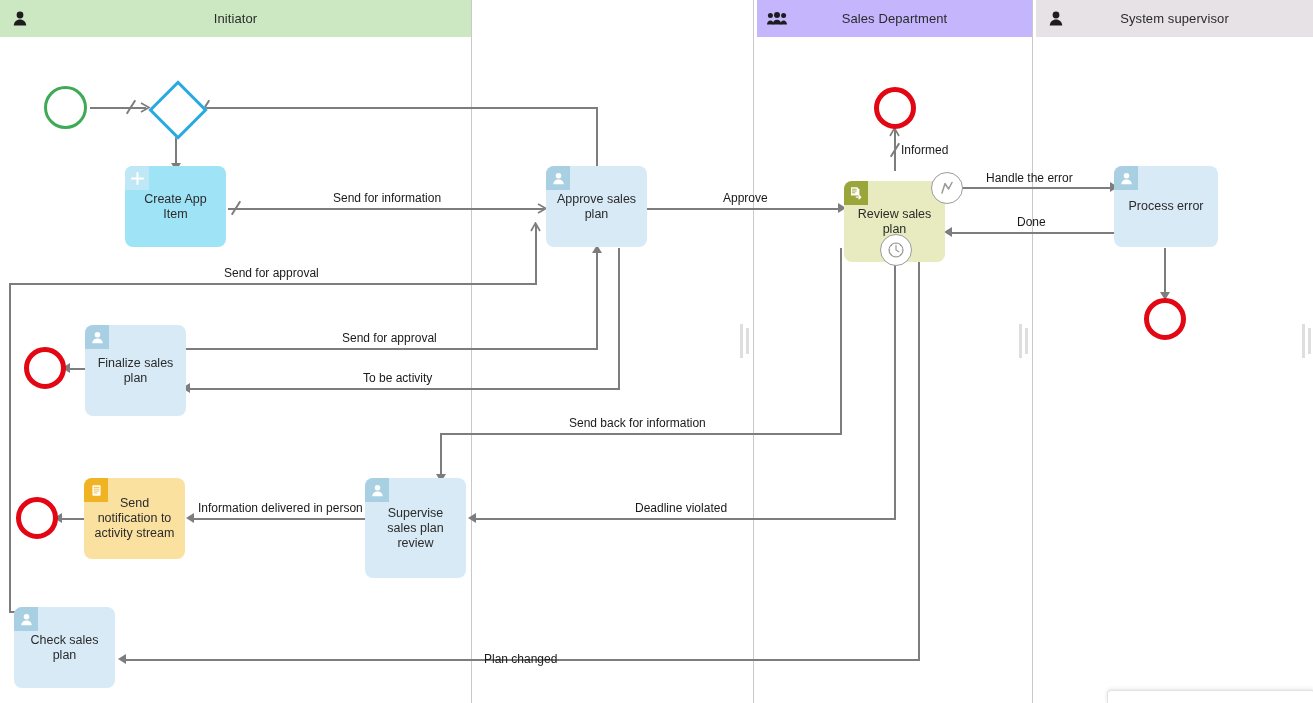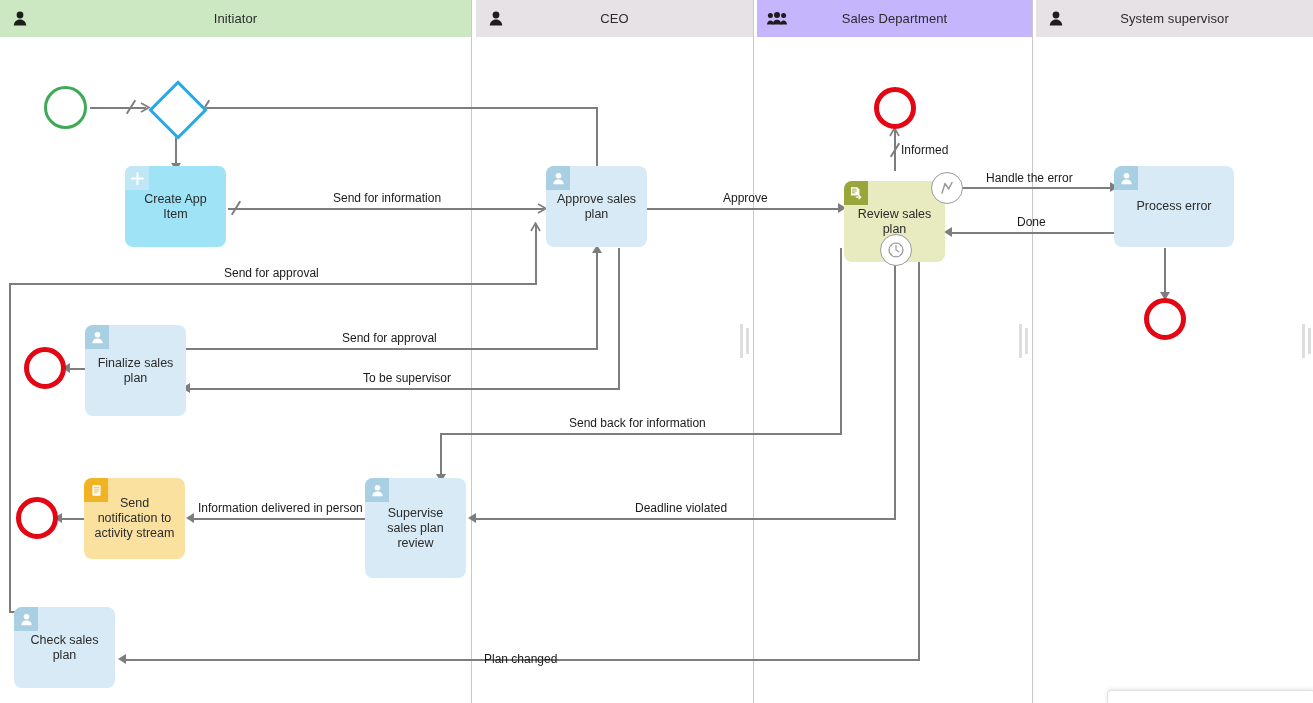--- a/index.html
+++ b/index.html
@@ -87,29 +87,20 @@
 <div id="stage">
 
   <div class="lane-head" style="left:0;width:471px;background:#cbe8c2;">
     <span class="lh-icon">
       <svg width="14" height="15" viewBox="0 0 14 15">
           <circle cx="7" cy="4" r="3.4" fill="#1d1d1d"></circle>
           <path d="M0.8 14.5c0-3.6 2.8-6.1 6.2-6.1s6.2 2.5 6.2 6.1z" fill="#1d1d1d"></path>
         </svg>
     </span>
     <span class="lh-title">Initiator</span>
-  </div>
-  <div class="lane-head" style="left:476px;width:277px;background:#e7e2e6;">
-    <span class="lh-icon">
-      <svg width="14" height="15" viewBox="0 0 14 15">
-          <circle cx="7" cy="4" r="3.4" fill="#1d1d1d"></circle>
-          <path d="M0.8 14.5c0-3.6 2.8-6.1 6.2-6.1s6.2 2.5 6.2 6.1z" fill="#1d1d1d"></path>
-        </svg>
-    </span>
-    <span class="lh-title">CEO</span>
   </div>
   <div class="lane-head" style="left:757px;width:275px;background:#c4b5fd;">
     <span class="lh-icon" style="width:20px;left:10px;">
       <svg width="20" height="13" viewBox="0 0 20 13">
         <circle cx="3.4" cy="3.6" r="2.5" fill="#1d1d1d"></circle>
           <path d="M0 12.6c0-2.4 1.5-4.1 3.4-4.1s3.4 1.7 3.4 4.1z" fill="#1d1d1d"></path>
         <circle cx="16.6" cy="3.6" r="2.5" fill="#1d1d1d"></circle>
           <path d="M13.2 12.6c0-2.4 1.5-4.1 3.4-4.1s3.4 1.7 3.4 4.1z" fill="#1d1d1d"></path>
         <circle cx="10" cy="3.1" r="3" fill="#1d1d1d"></circle>
           <path d="M5.7 12.6c0-2.8 1.9-4.8 4.3-4.8s4.3 2 4.3 4.8z" fill="#1d1d1d"></path>
@@ -204,21 +195,21 @@
   <div class="elabel" style="left:224px;top:266px;">Send for approval</div>
 
   <div class="seg h" style="left:186px;top:348px;width:412px;"></div>
   <div class="seg v" style="left:596px;top:248px;height:101px;"></div>
   <div class="arw u" style="left:592px;top:245px;"></div>
   <div class="elabel" style="left:342px;top:331px;">Send for approval</div>
 
   <div class="seg h" style="left:186px;top:388px;width:434px;"></div>
   <div class="seg v" style="left:618px;top:248px;height:141px;"></div>
   <div class="arw l" style="left:182px;top:383px;"></div>
-  <div class="elabel" style="left:363px;top:371px;">To be supervisor</div>
+  <div class="elabel" style="left:363px;top:371px;">To be activity</div>
 
   <div class="seg h" style="left:66px;top:368px;width:22px;"></div>
   <div class="arw l" style="left:62px;top:363px;"></div>
 
   <div class="seg v" style="left:840px;top:248px;height:186px;"></div>
   <div class="seg h" style="left:440px;top:433px;width:402px;"></div>
   <div class="seg v" style="left:440px;top:433px;height:45px;"></div>
   <div class="arw d" style="left:436px;top:474px;"></div>
   <div class="elabel" style="left:569px;top:416px;text-align:center;">Send back for information</div>
 
@@ -285,21 +276,21 @@
   </div>
 
   <div class="bev" style="left:880px;top:234px;">
     <svg width="18" height="18" viewBox="0 0 18 18">
       <circle cx="9" cy="9" r="7" fill="none" stroke="#9a9a9a" stroke-width="1.2"></circle>
       <path d="M9 4.6V9l2.8 1.8" fill="none" stroke="#9a9a9a" stroke-width="1.2" stroke-linecap="round"></path>
       <path d="M9 2v1.2M9 14.8V16M2 9h1.2M14.8 9H16M4 4l.9.9M13.1 13.1l.9.9M14 4l-.9.9M4.9 13.1l-.9.9" stroke="#9a9a9a" stroke-width="1"></path>
     </svg>
   </div>
 
-  <div class="task t-blue" style="left:1114px;top:166px;width:120px;height:81px;">
+  <div class="task t-blue" style="left:1114px;top:166px;width:104px;height:81px;">
     <span class="badge">
       <svg width="13" height="13" viewBox="0 0 14 14">
           <circle cx="7" cy="4" r="3" fill="#fff"></circle>
           <path d="M1.4 13.2c0-3.1 2.5-5.1 5.6-5.1s5.6 2 5.6 5.1z" fill="#fff"></path>
         </svg>
     </span>
     <span class="tlabel">Process error</span>
   </div>
 
   <div class="ev ev-end" style="left:874px;top:87px;width:42px;height:42px;"></div>

